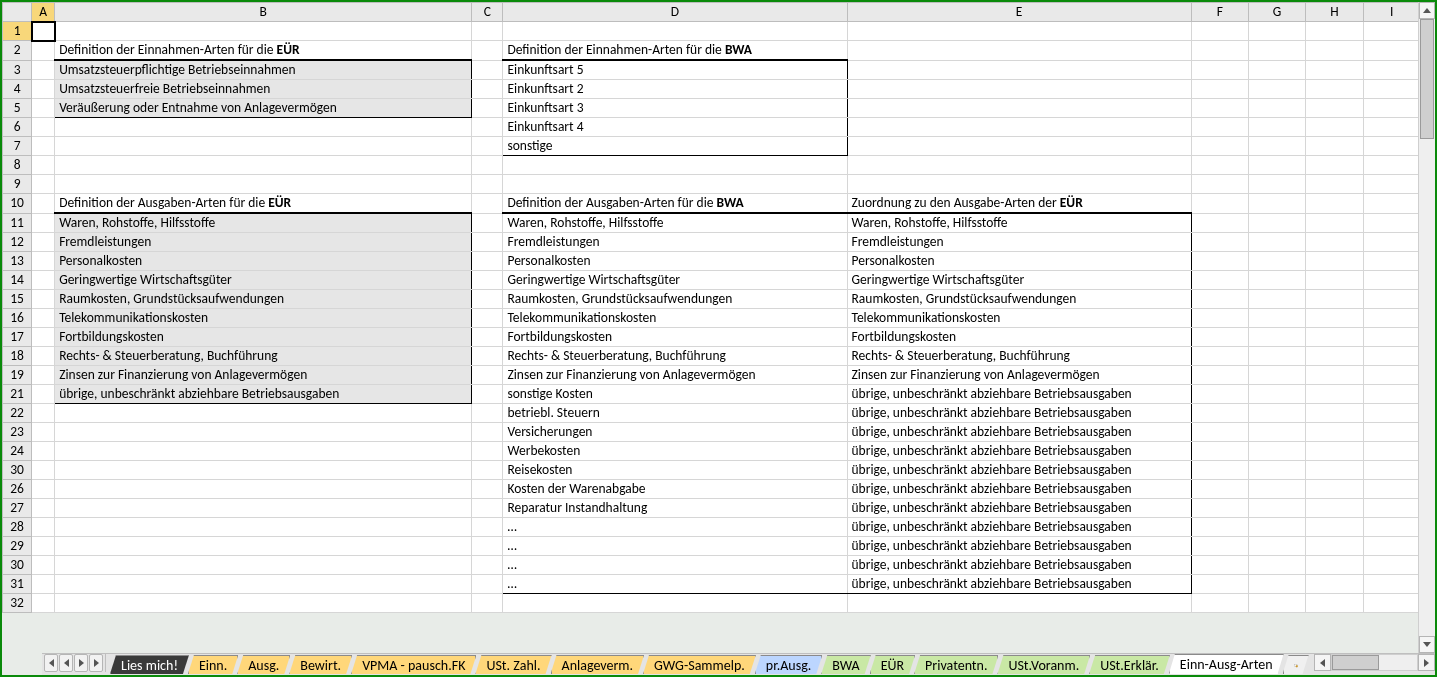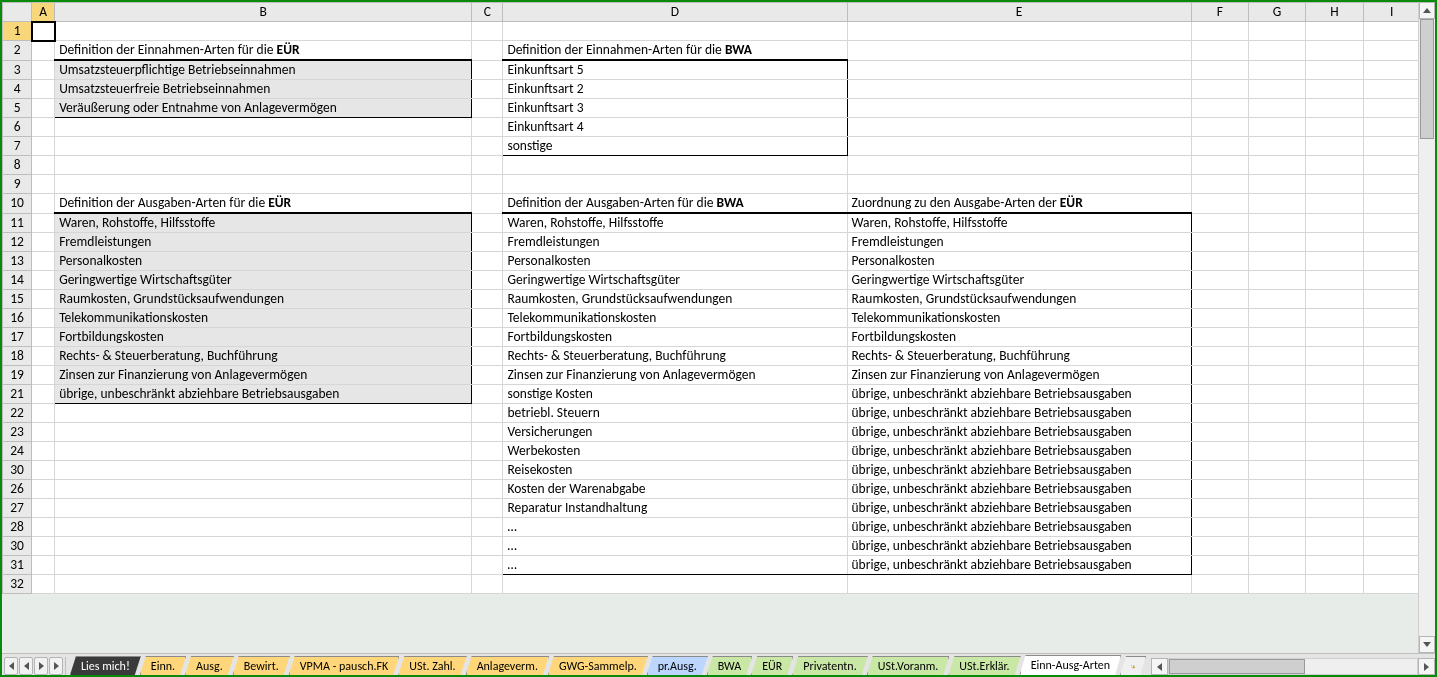--- a/index.html
+++ b/index.html
@@ -114,23 +114,24 @@
   .arrow.up { border-left:4px solid transparent;border-right:4px solid transparent;border-bottom:5px solid #555; }
   .arrow.dn { border-left:4px solid transparent;border-right:4px solid transparent;border-top:5px solid #555; }
   .arrow.lf { border-top:4px solid transparent;border-bottom:4px solid transparent;border-right:5px solid #555; }
   .arrow.rt { border-top:4px solid transparent;border-bottom:4px solid transparent;border-left:5px solid #555; }
 
   
   .tabbar {
     height: 22px;
     background: #e4e4e4;
     border-top: 1px solid #bfbfbf;
-    display: flex; align-items: flex-end;
-    font-size: 12px;
+    display: flex; align-items: flex-start;
+    font-size: 14px;
     position: relative;
+    margin-left: 40px;
   }
   .tabnav {
     display: flex; align-items: center;
     padding: 0 2px;
     border-right: 1px solid #bfbfbf;
     gap: 1px;
   }
   .tabnav .nb {
     width: 14px; height: 18px;
     display: flex; align-items:center; justify-content:center;
@@ -541,20 +542,32 @@
             <td></td>
             <td></td>
             <td class="bl">…</td>
             <td class="br">übrige, unbeschränkt abziehbare Betriebsausgaben</td>
             <td></td>
             <td></td>
             <td></td>
             <td></td>
           </tr>
           <tr>
+            <th>29</th>
+            <td></td>
+            <td></td>
+            <td></td>
+            <td class="bl">…</td>
+            <td class="br">übrige, unbeschränkt abziehbare Betriebsausgaben</td>
+            <td></td>
+            <td></td>
+            <td></td>
+            <td></td>
+          </tr>
+          <tr>
             <th>30</th>
             <td></td>
             <td></td>
             <td></td>
             <td class="bl">…</td>
             <td class="br">übrige, unbeschränkt abziehbare Betriebsausgaben</td>
             <td></td>
             <td></td>
             <td></td>
             <td></td>

